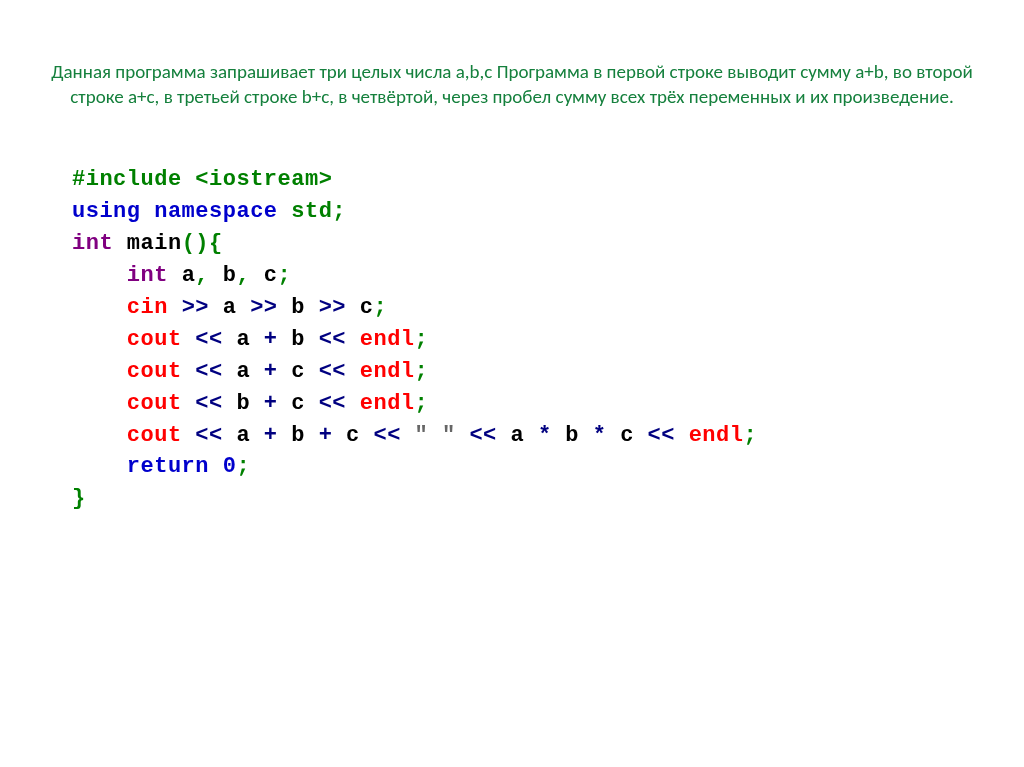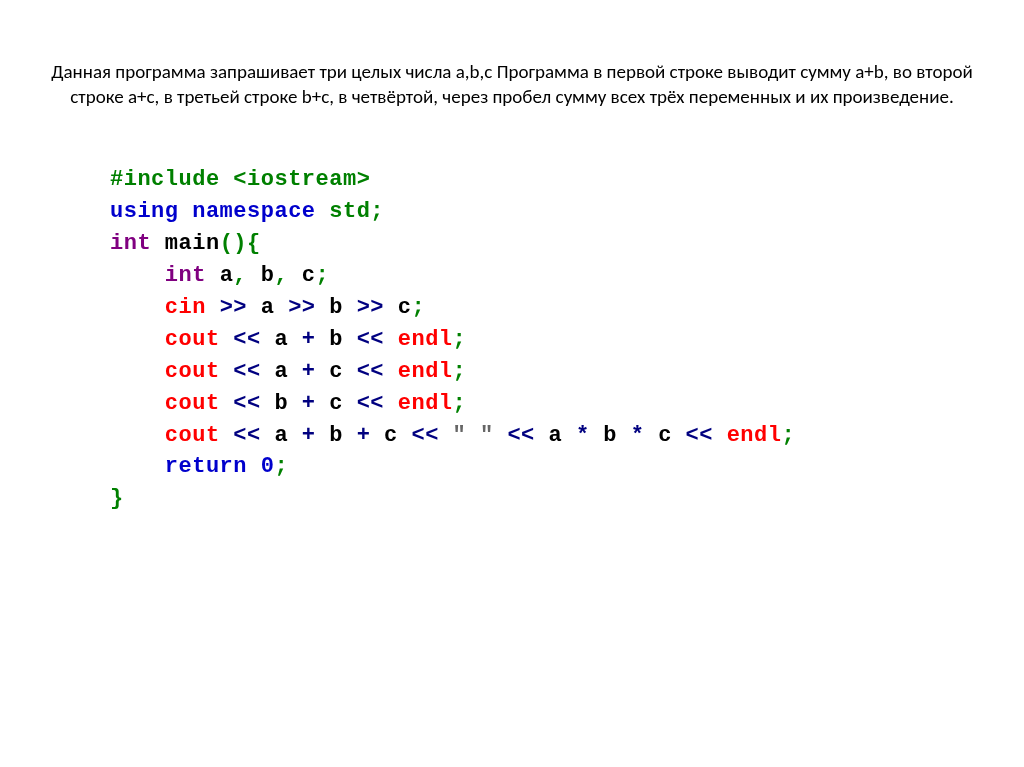--- a/index.html
+++ b/index.html
@@ -7,30 +7,30 @@
     padding: 0;
     background: #ffffff;
     font-family: Calibri, Arial, sans-serif;
     width: 1024px;
     height: 767px;
     overflow: hidden;
   }
   .description {
     text-align: center;
     font-size: 19px;
-    color: #000000;
+    color: #15803d;
     margin: 60px 40px 0 40px;
     line-height: 1.3;
   }
   .code-block {
     font-family: "Courier New", monospace;
     font-size: 22px;
     font-weight: bold;
     line-height: 1.45;
-    margin: 55px 0 0 110px;
+    margin: 55px 0 0 72px;
     white-space: pre;
     letter-spacing: 0.5px;
   }
   .pp   { color: #008000; } 
   .kw   { color: #0000cc; } 
   .kw2  { color: #008000; } 
   .tp   { color: #800080; } 
   .fn   { color: #000000; } 
   .par  { color: #008000; } 
   .id   { color: #000000; } 

